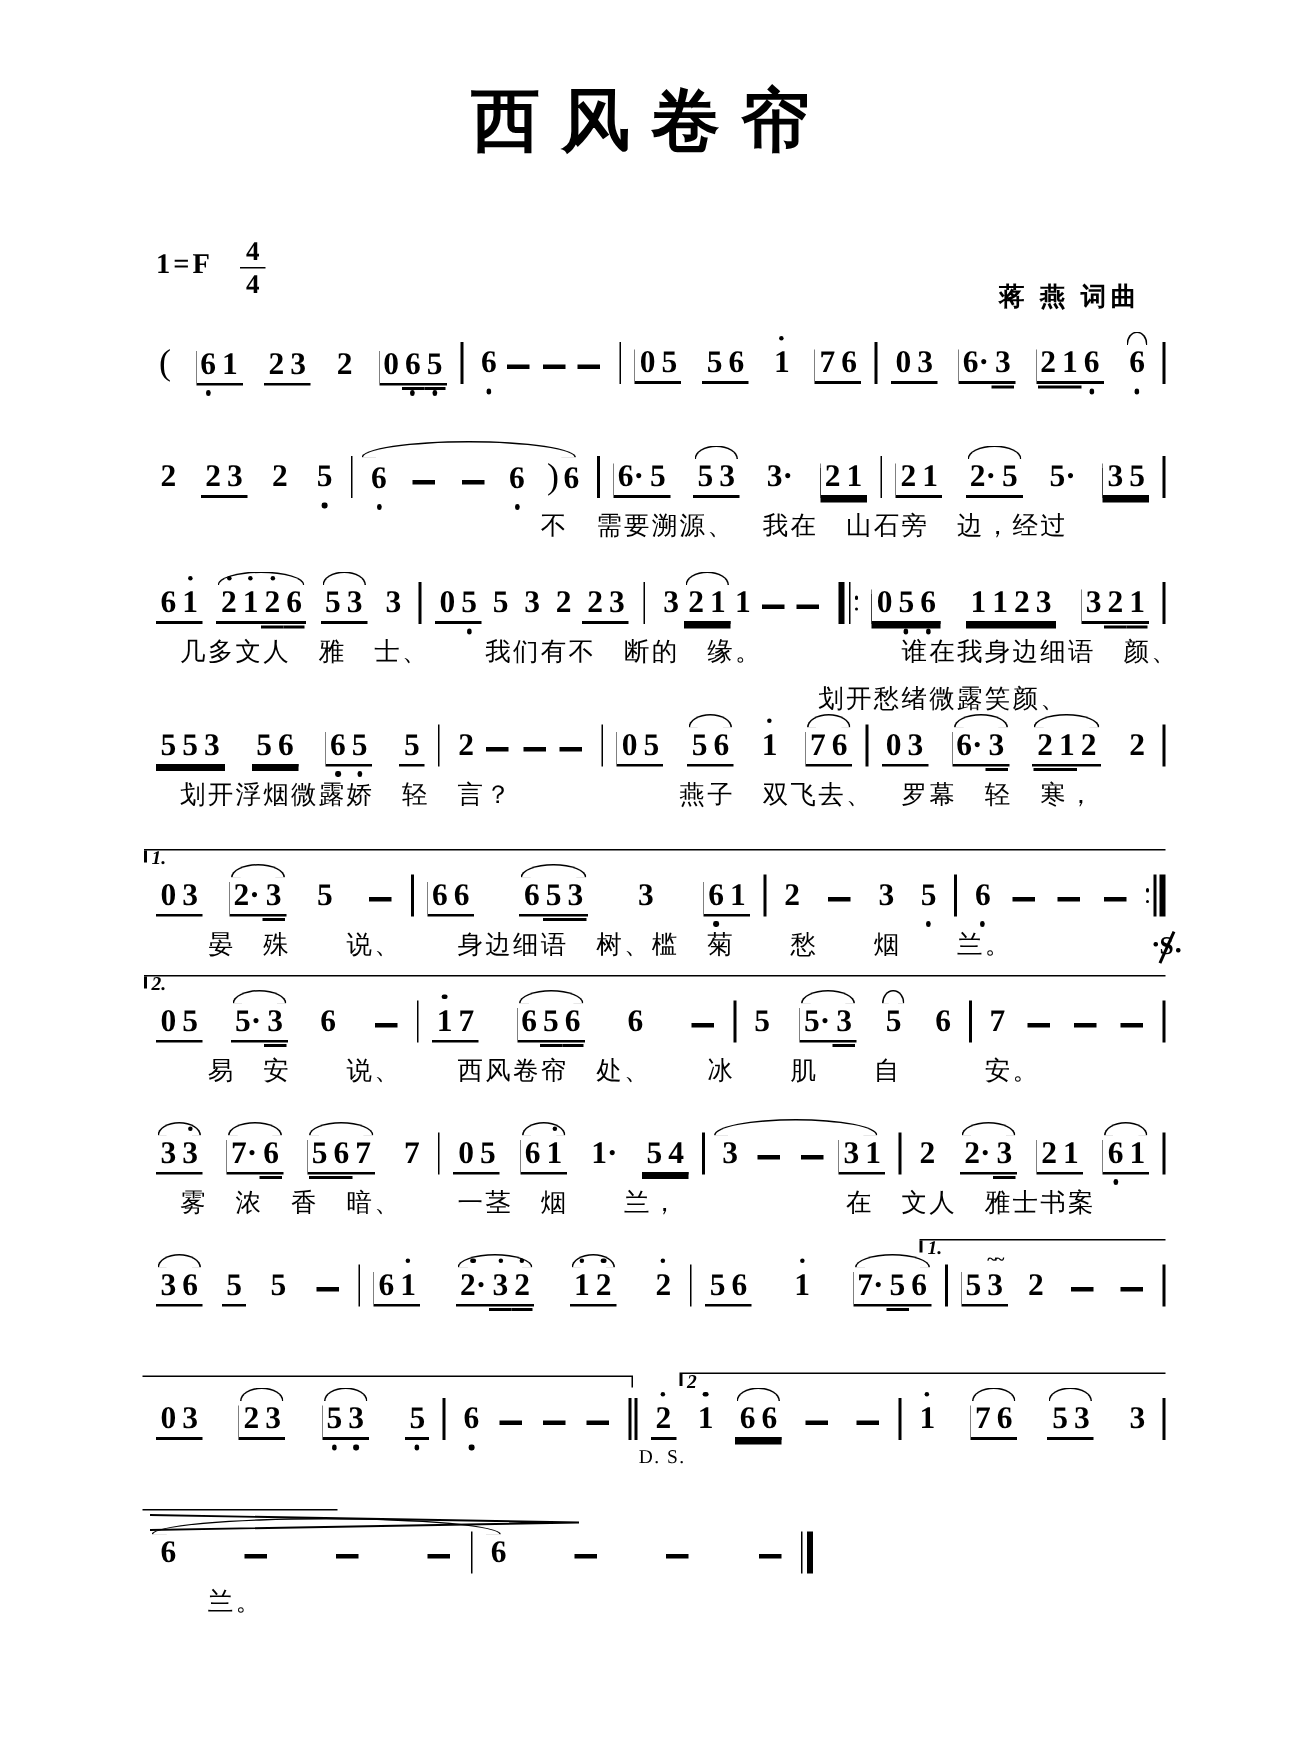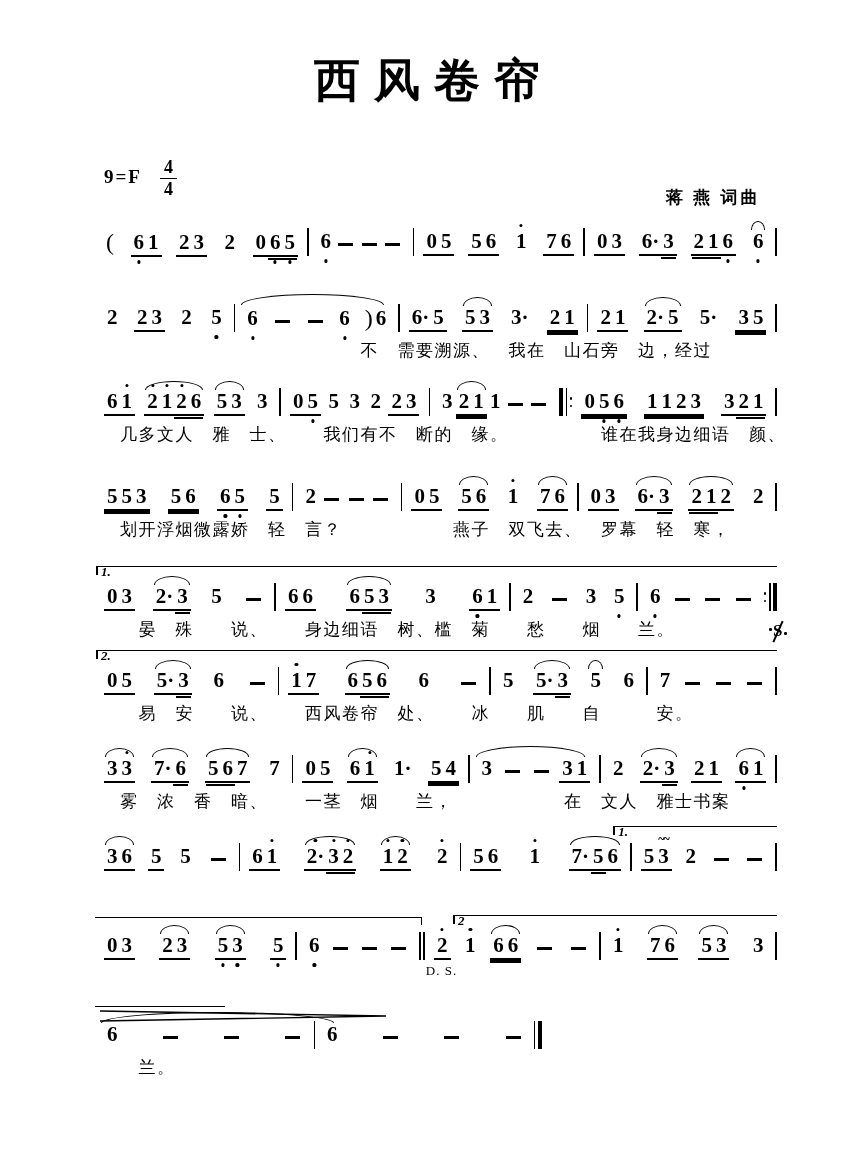--- a/index.html
+++ b/index.html
@@ -68,21 +68,21 @@
   .dsmark{position:absolute;left:48.5%;top:32px;font-size:13px;letter-spacing:1px;}
   
   .lyrics{white-space:pre;font-size:17px;letter-spacing:1.5px;line-height:1.55;margin-top:5px;
           font-weight:400;margin-left:25px;}
 </style>
 </head>
 <body>
 
 <div class="page">
   <h1 class="title">西风卷帘</h1>
-  <div class="keysig">9=F</div>
+  <div class="keysig">1=F</div>
   <div class="meter">
     <span class="num">4</span>
     <span class="den">4</span>
   </div>
   <div class="credits">蒋 燕 词曲</div>
   <div class="score">
       <div class="system sys1">
         <div class="notation">
           <div class="measure" style="flex-grow: 9;">
             <span class="group u0">
@@ -347,20 +347,21 @@
               <span class="note">3</span>
               <span class="note">2<i class="xu"></i></span>
               <span class="note">1<i class="xu"></i></span>
             </span>
           </div>
           <span class="bar">
             <i></i>
           </span>
         </div>
         <div class="lyrics">几多文人　雅　士、　　我们有不　断的　缘。　　　　　谁在我身边细语　颜、</div>
+        <div class="lyrics">　　　　　　　　　　　　　　　　　　　　　　　划开愁绪微露笑颜、</div>
       </div>
       <div class="system sys4">
         <div class="notation">
           <div class="measure" style="flex-grow: 8;">
             <span class="group u2">
               <span class="note">5</span>
               <span class="note">5</span>
               <span class="note">3</span>
             </span>
             <span class="group u2">

